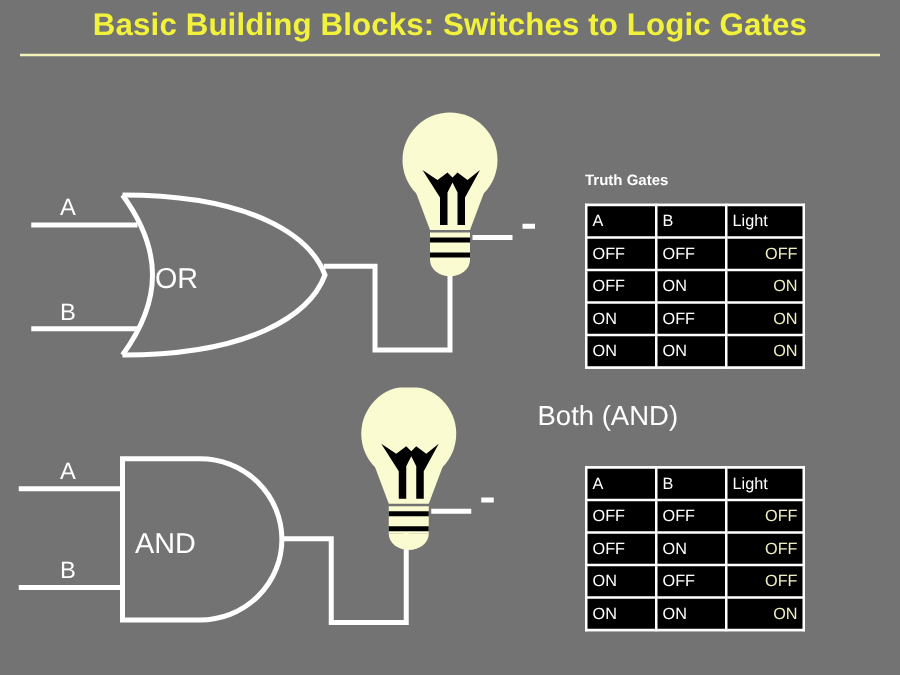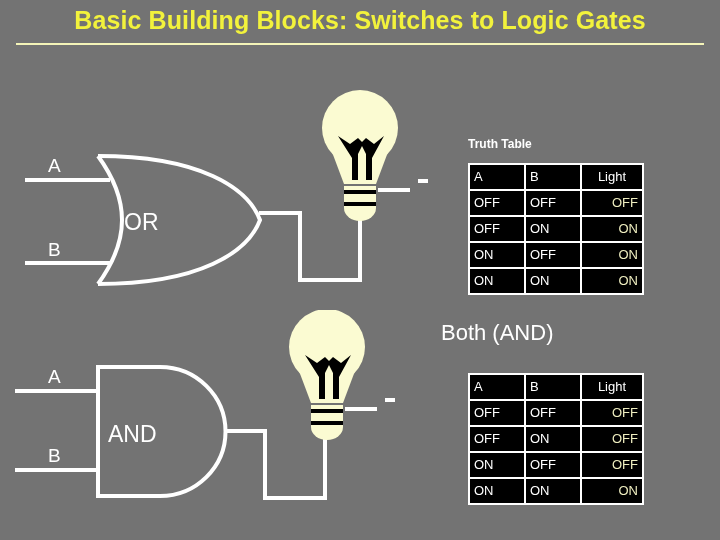--- a/index.html
+++ b/index.html
@@ -40,21 +40,21 @@
   }
 
   
   .section-heading {
     position: absolute;
     color: #ffffff;
     font-size: 22px;
     white-space: nowrap;
   }
   #heading-or  { left: 430px; top: 88px; }
-  #heading-and { left: 430px; top: 320px; margin-left: 11px; }
+  #heading-and { left: 430px; top: 320px; }
 
   
   .tt-label {
     position: absolute;
     color: #ffffff;
     font-size: 12px;
     font-weight: bold;
     white-space: nowrap;
   }
   #tt-label-or { left: 468px; top: 137px; }
@@ -75,21 +75,21 @@
     color: #ffffff;
     font-size: 13px;
     padding: 2px 4px 3px 4px;
     height: 19px;
     vertical-align: middle;
   }
   .truth-table td.col-a { width: 46px; text-align: left; }
   .truth-table td.col-b { width: 46px; text-align: left; }
   .truth-table td.col-l { width: 52px; text-align: right; }
   .truth-table thead td { text-align: left; }
-  .truth-table thead td.col-l { text-align: center; }
+  .truth-table thead td.col-l { text-align: left; }
   .truth-table tbody td.col-l { color: #efeec0; }
 
   
   #diagram-or, #diagram-and {
     position: absolute;
     left: 0;
   }
   #diagram-or  { top: 80px;  }
   #diagram-and { top: 310px; }
 
@@ -120,21 +120,21 @@
 </style>
 </head>
 <body>
 
 <div id="slide">
 
   <div id="title">Basic Building Blocks: Switches to Logic Gates</div>
   <div id="title-rule"></div>
 
 
-  <div class="tt-label" id="tt-label-or">Truth Table</div>
+  <div class="tt-label" id="tt-label-or">Truth Gates</div>
 
   <table class="truth-table" id="table-or">
     <thead>
       <tr>
         <td class="col-a">A</td>
         <td class="col-b">B</td>
         <td class="col-l">Light</td>
       </tr>
     </thead>
     <tbody>

